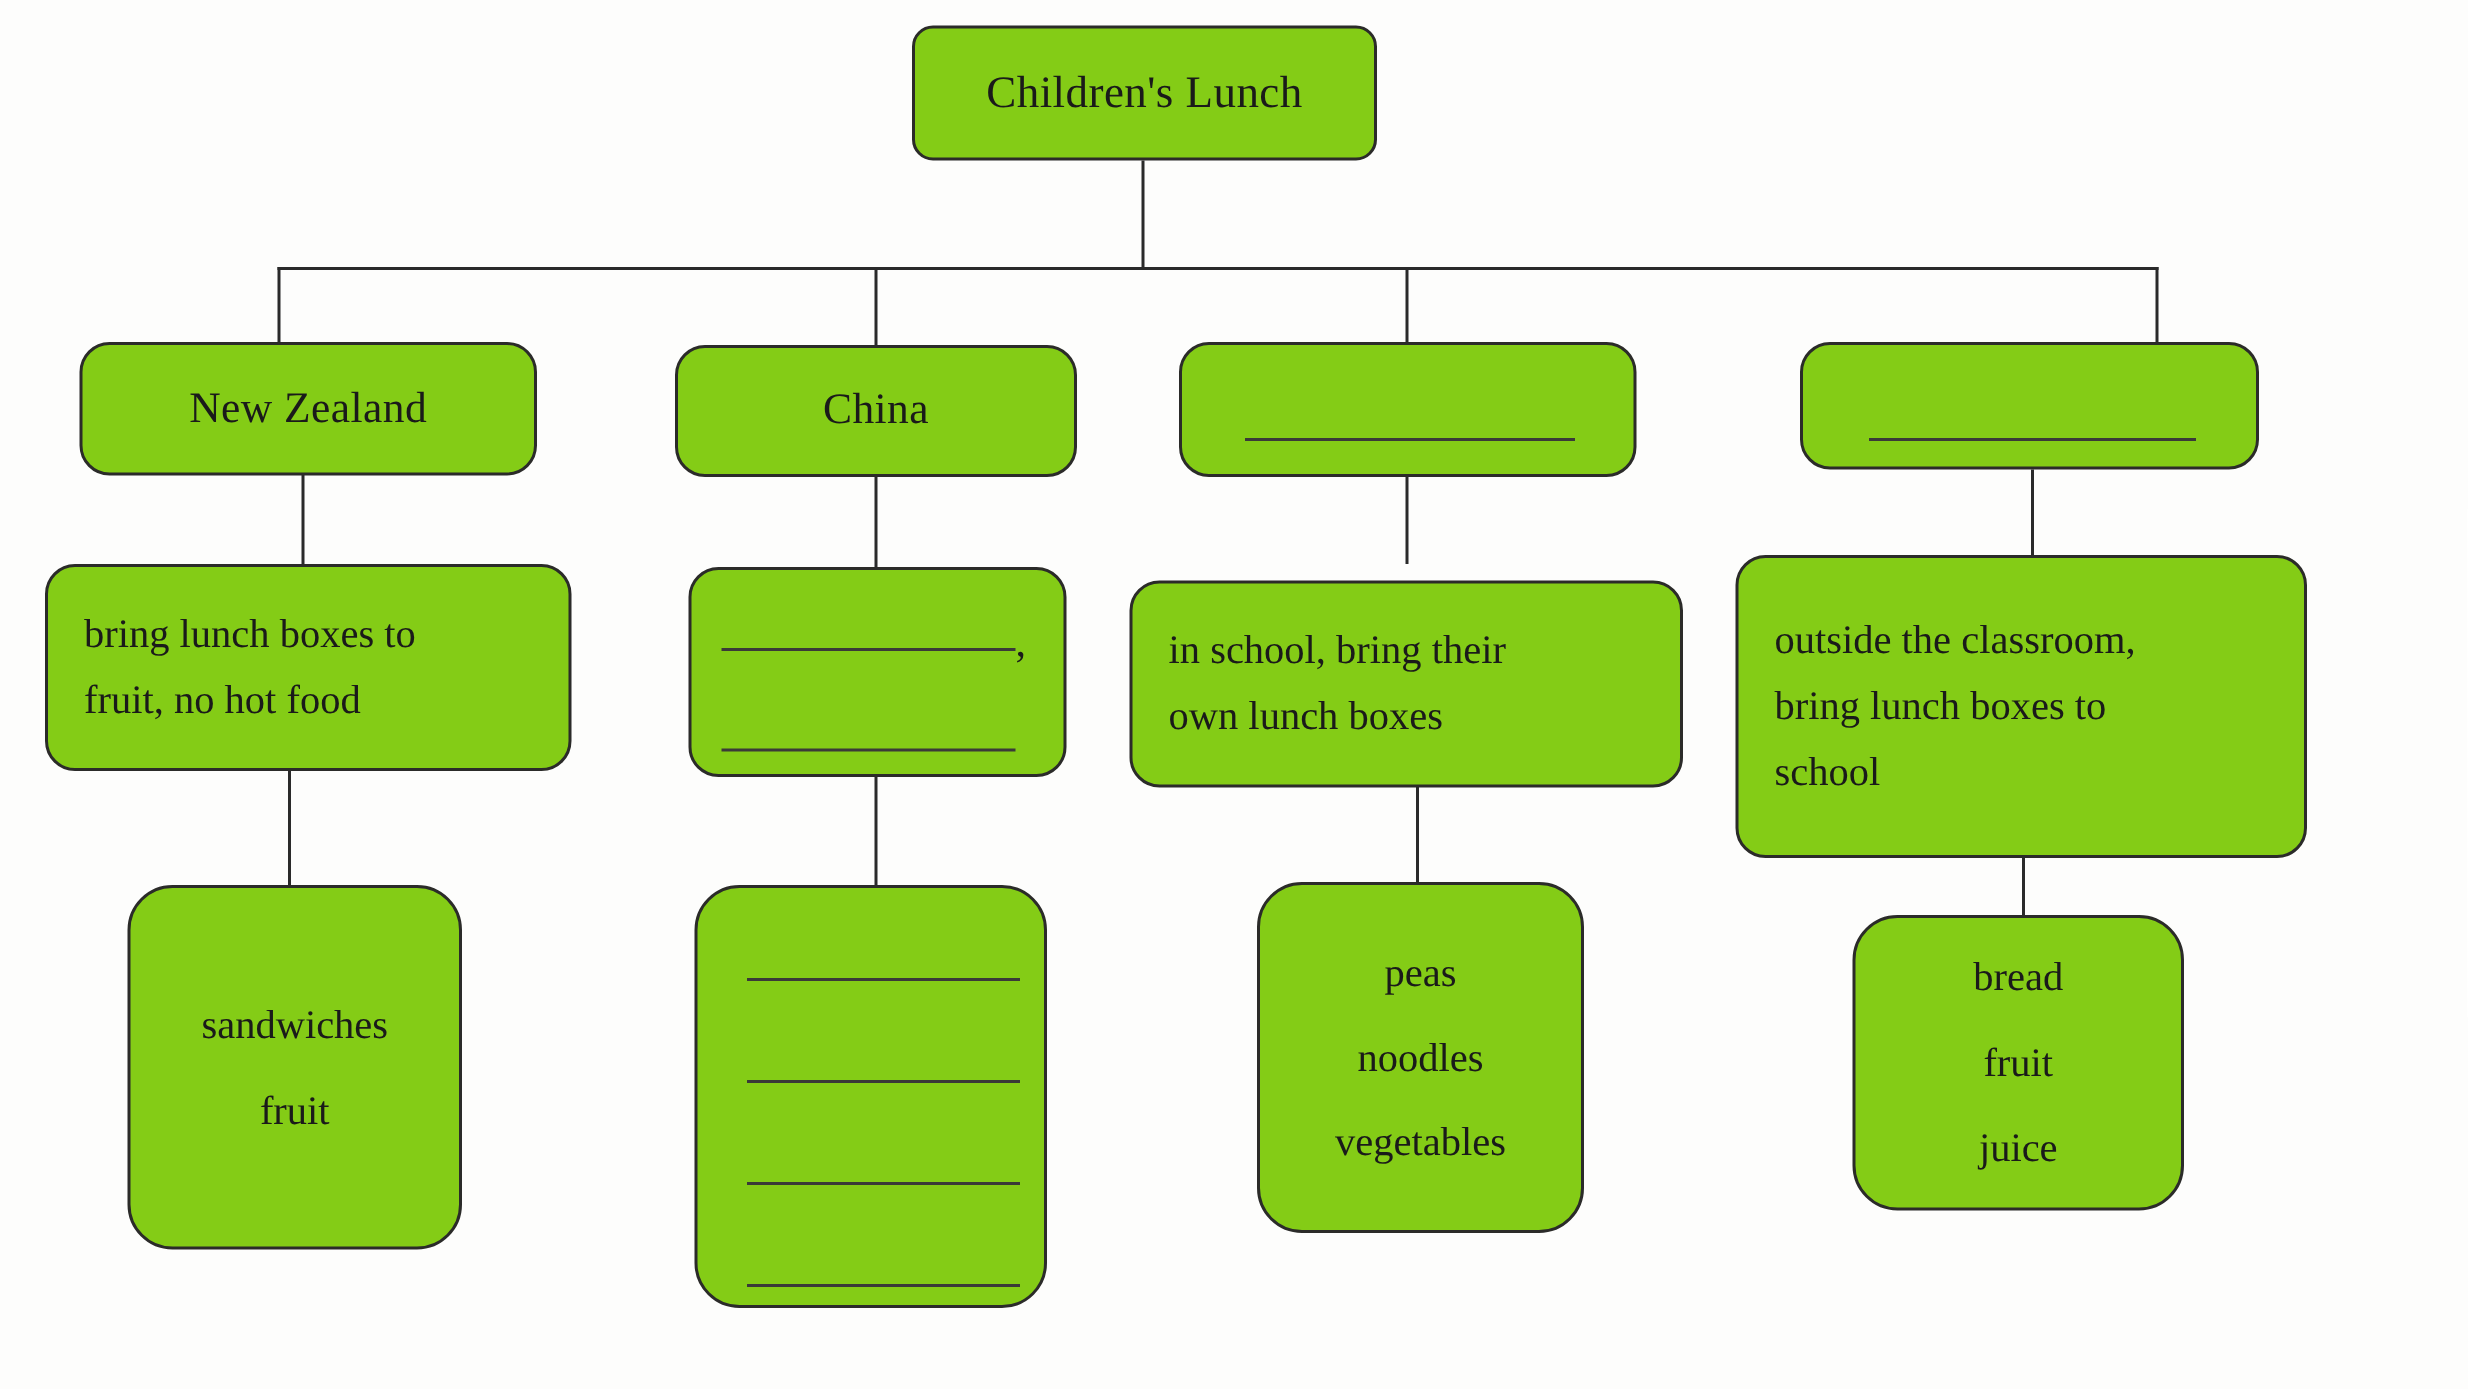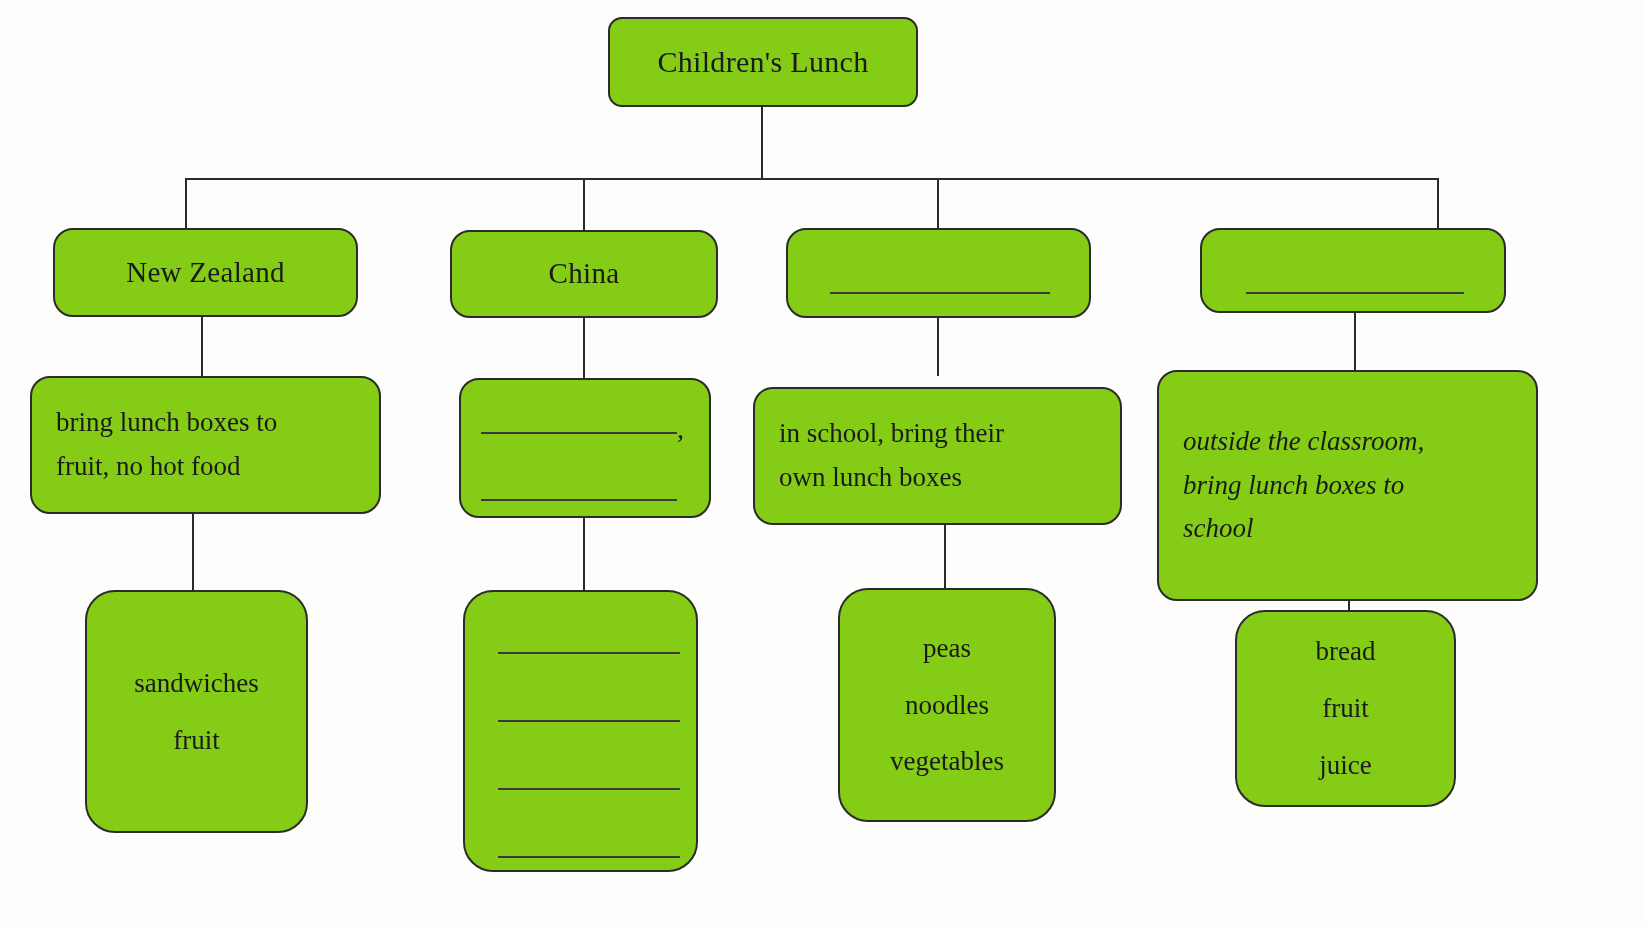--- a/index.html
+++ b/index.html
@@ -141,21 +141,21 @@
       <span class="blank-comma" style="left:216px; top:35px;">,</span>
       <div class="blank-line" style="left:20px; width:196px; top:119px;"></div>
     </div>
   </div>
 
   <div class="node r-md detail-node" style="left:753px; top:375px; width:369px; height:138px;margin-top:12px;">
     <span class="ln">in school, bring their</span>
     <span class="ln">own lunch boxes</span>
   </div>
 
-  <div class="node r-md detail-node" style="left:1157px; top:370px; width:381px; height:231px;font-style:italic;">
+  <div class="node r-md detail-node" style="left:1157px; top:370px; width:381px; height:202px;">
     <span class="ln">outside the classroom,</span>
     <span class="ln">bring lunch boxes to</span>
     <span class="ln">school</span>
   </div>
 
   <div class="node r-lg list-node" style="left:85px; top:590px; width:223px; height:243px;font-family:Liberation Serif, serif;">
     <span class="ln">sandwiches</span>
     <span class="ln">fruit</span>
   </div>
 

